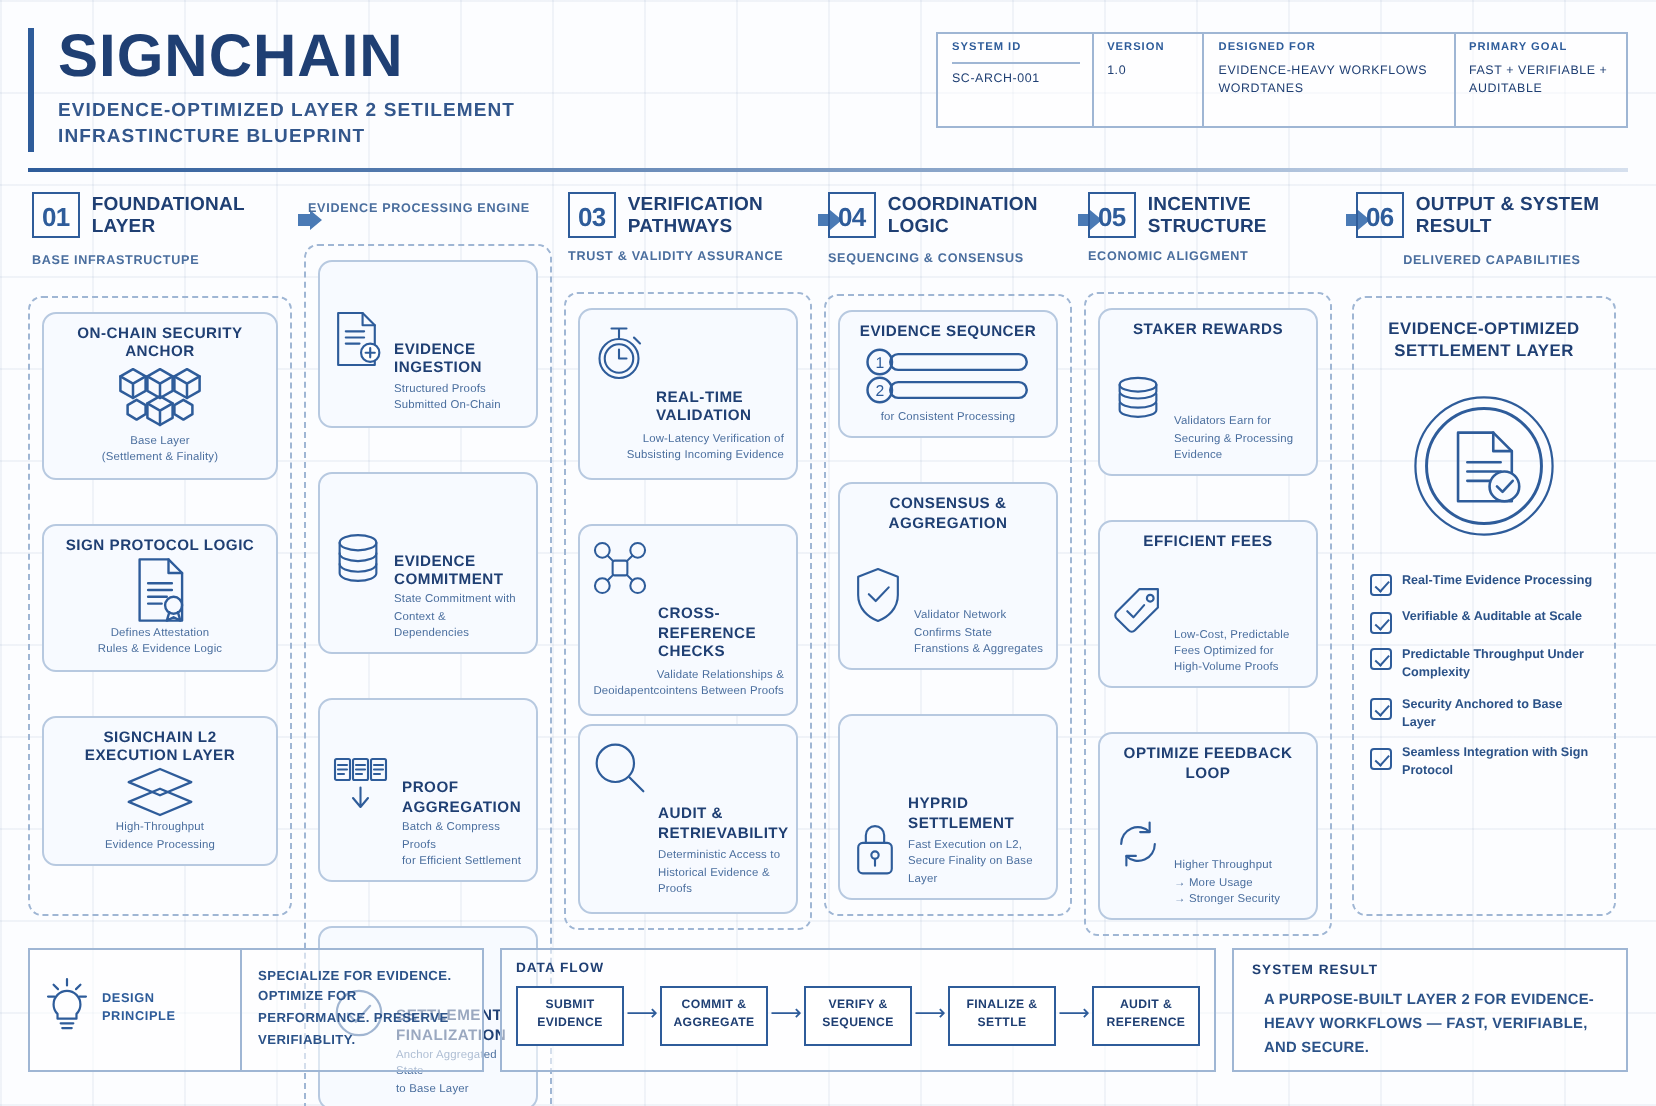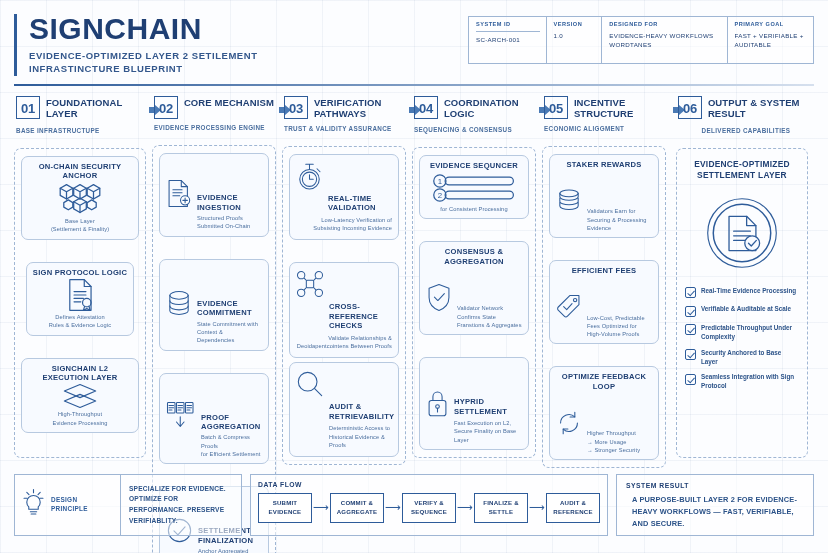--- a/index.html
+++ b/index.html
@@ -80,21 +80,21 @@
     position: absolute; top: 8px; right: -10px; width: 14px; height: 12px;
     color: #4a7ab5; font-size: 15px; line-height: 11px;
   }
   .col-arrow svg { display: block; }
 
   .col-body {
     position: relative; margin-top: 4px; flex: 1;
     border: 1.2px dashed #9fb6d4; border-radius: 7px;
     padding: 7px 6px; display: flex; flex-direction: column; gap: 4px;
   }
-  .col-0 .col-body, .col-5 .col-body { width: 132px; align-items: center; }
+  .col-0 .col-body, .col-5 .col-body { width: 132px; }
   .col-1 .col-body, .col-2 .col-body, .col-3 .col-body, .col-4 .col-body { width: 124px; }
 
   
   .card {
     border: 1px solid #b7c9e0; border-radius: 7px; background: #f7faff;
     padding: 5px 6px; position: relative;
   }
   .card-title {
     font-size: 7.6px; font-weight: bold; color: #1f3f73;
     letter-spacing: 0.25px; line-height: 1.25;
@@ -251,29 +251,20 @@
             </svg>
           </div>
           <div class="card-desc" style="white-space:pre-line">High-Throughput
 Evidence Processing</div>
         </div>
 
       </div>
     </div>
 
     <div class="col col-1">
-      <div class="col-head">
-        <div class="col-num">02</div>
-        <div class="col-title">CORE MECHANISM</div>
-        <div class="col-arrow">
-          <svg viewBox="0 0 14 12" width="14" height="12">
-              <path d="M1 3h6V1l6 5-6 5V9H1z" fill="#4a7ab5" stroke="none"></path>
-            </svg>
-        </div>
-      </div>
       <div class="col-sub">EVIDENCE PROCESSING ENGINE</div>
       <div class="col-body">
 
         <div class="card">
           <div class="row">
             <div>
               <svg viewBox="0 0 34 38" width="26" height="29">
                 <path d="M4 2h16l8 8v26H4z"></path>
                   <path d="M20 2v8h8"></path>
                 <path d="M9 14h12M9 18h12M9 22h9"></path>
@@ -486,21 +477,21 @@
             </div>
           </div>
         </div>
 
         <div class="connector-wrap">
           <div class="line"></div>
             <div class="tip"></div>
         </div>
 
         <div class="card">
-          <div class="row" style="align-items:center">
+          <div class="row" style="align-items:flex-end">
             <div style="margin-top:3px">
               <svg viewBox="0 0 30 38" width="23" height="29">
                 <rect x="4" y="15" width="22" height="20" rx="3"></rect>
                 <path d="M9 15v-5a6 6 0 0112 0v5"></path>
                 <circle cx="15" cy="23" r="2.4"></circle>
                   <path d="M15 25.4v4.6"></path>
               </svg>
             </div>
             <div class="row-txt">
               <div class="card-title">HYPRID SETTLEMENT</div>

